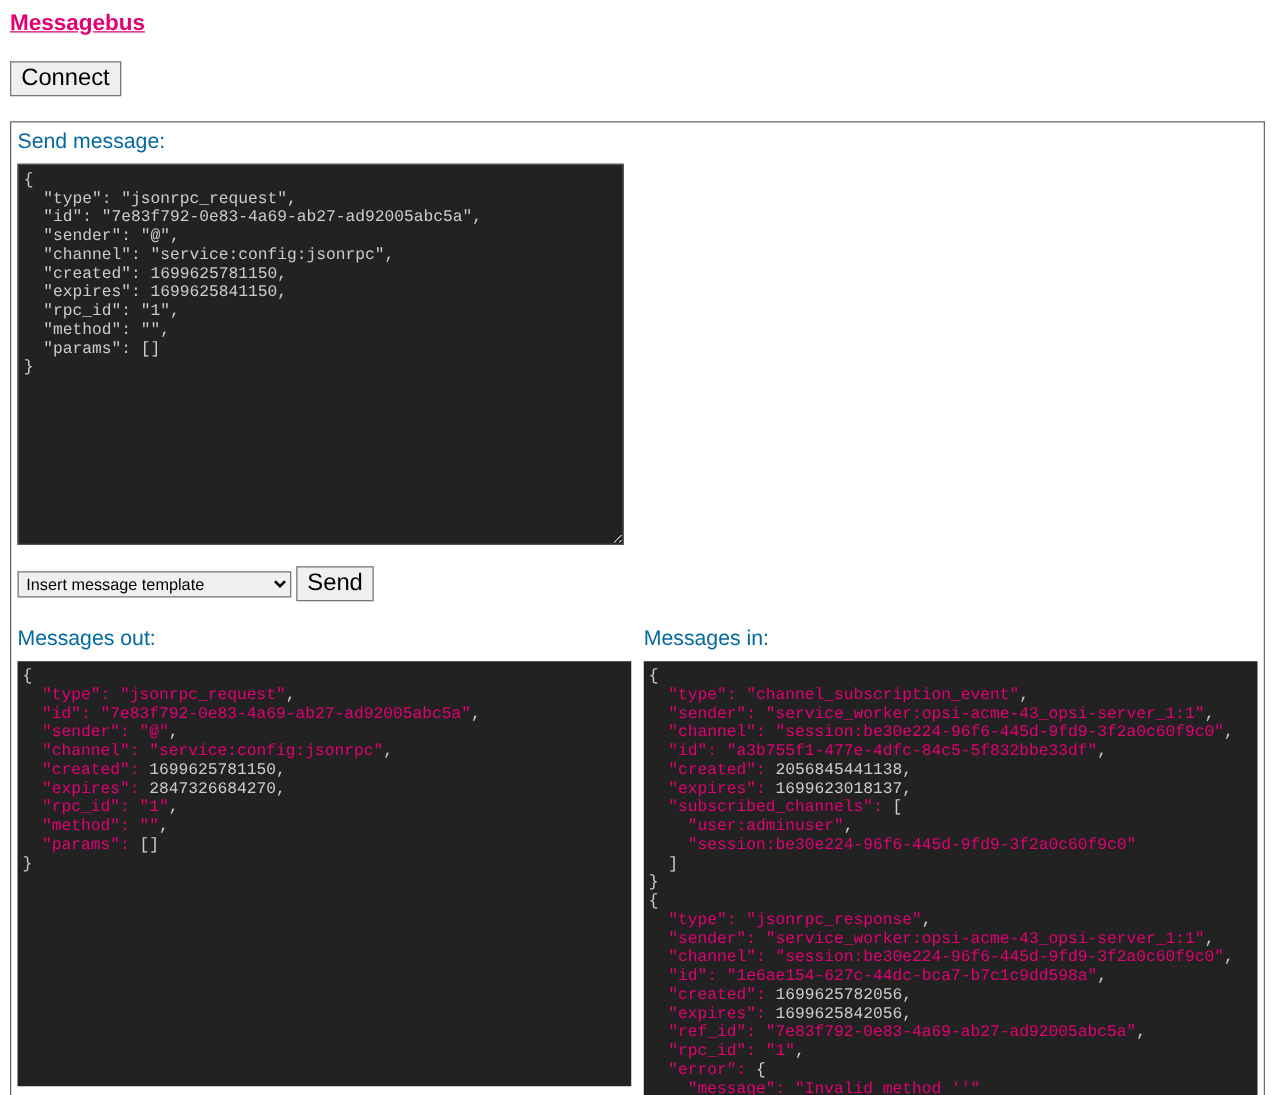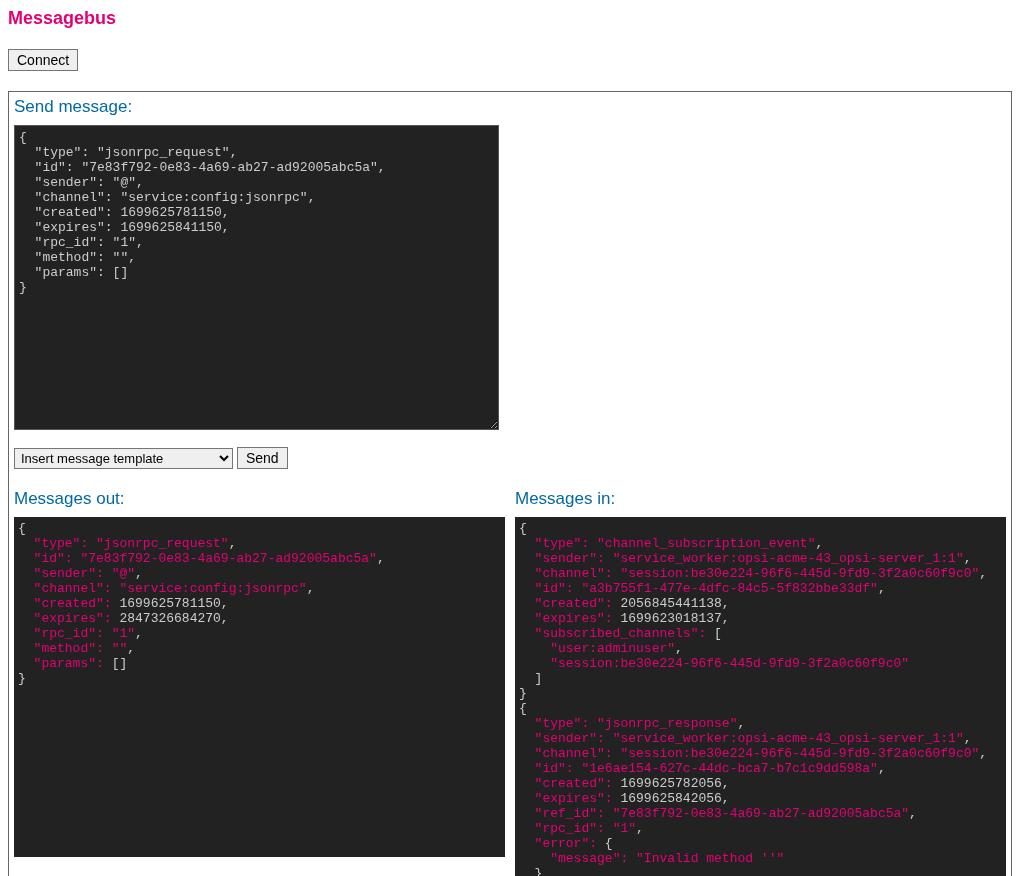--- a/index.html
+++ b/index.html
@@ -7,27 +7,28 @@
       background: #ffffff;
       font-family: Arial, sans-serif;
       padding: 8px;
       font-size: 14px;
     }
     h2.title {
       color: #e30074;
       font-weight: bold;
       font-size: 18px;
       margin-bottom: 20px;
+      text-decoration: underline;
     }
     button {
       background: #efefef;
       border: 1px solid #767676;
       padding: 2px 8px;
       font-family: Arial, sans-serif;
-      font-size: 14px;
+      font-size: 19px;
       cursor: pointer;
     }
     .connect-button { margin-bottom: 20px; }
     .send-panel {
       border: 1px solid #666;
       padding: 5px;
       transform: scale(1);
       margin-bottom: 10px;
     }
     .panel-heading {

